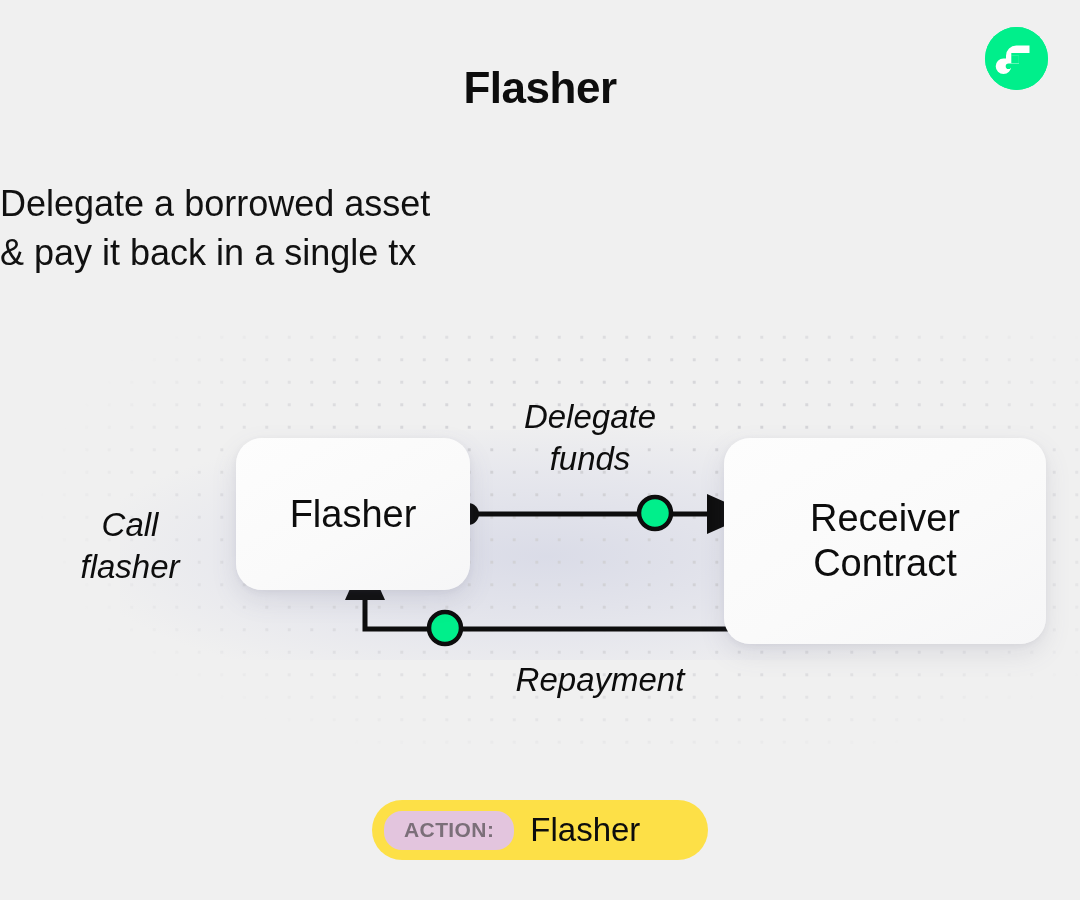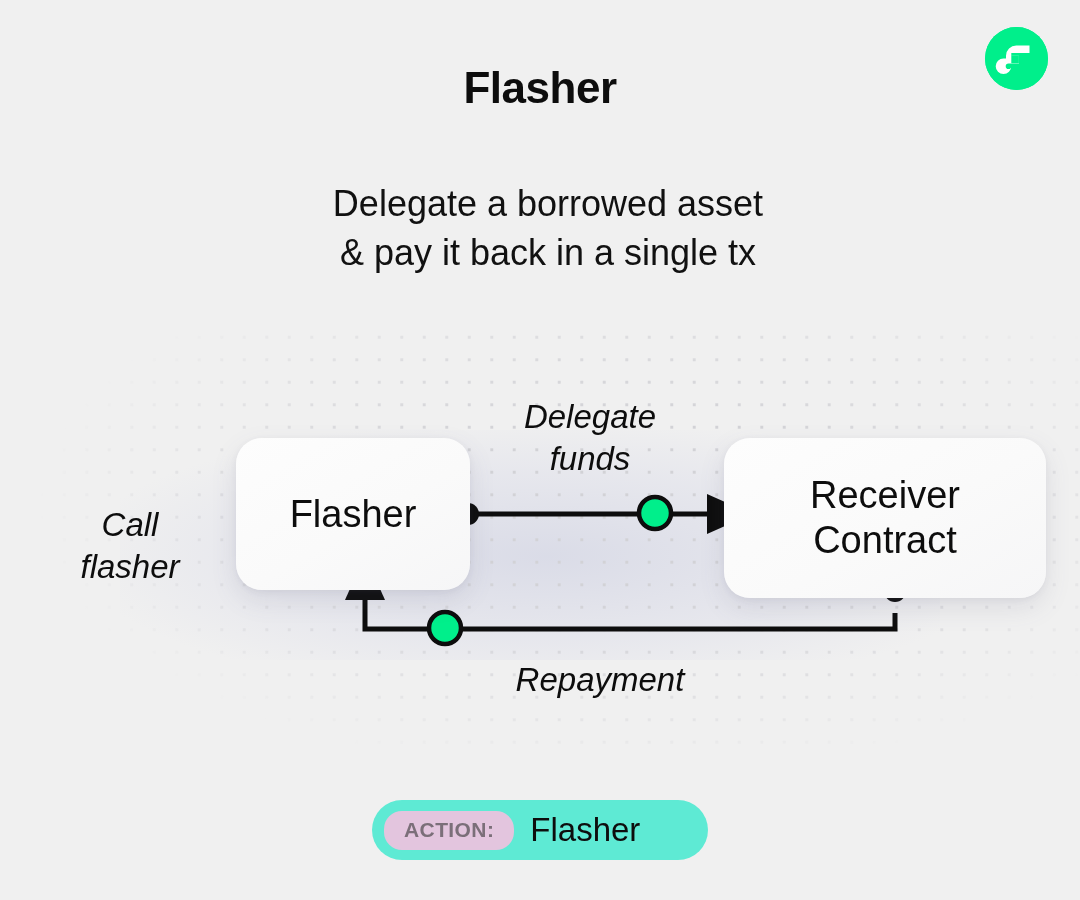--- a/index.html
+++ b/index.html
@@ -42,27 +42,26 @@
     font-weight: bold;
     letter-spacing: -0.5px;
     color: #0d0d0d;
   }
 
   #page-subtitle {
     position: absolute;
     top: 180px;
     left: 0;
     width: 1080px;
-    text-align: center;
+    text-align: left;
     font-size: 36px;
     font-weight: 400;
     line-height: 1.36;
     color: #111111;
     white-space: pre-line;
-    padding-left: 16px;
   }
 
   
   #diagram {
     position: absolute;
     top: 320px;
     left: 0;
     width: 1080px;
     height: 440px;
   }
@@ -111,21 +110,21 @@
     left: 236px;
     top: 118px;
     width: 234px;
     height: 152px;
   }
 
   #node-receiver {
     left: 724px;
     top: 118px;
     width: 322px;
-    height: 160px;
+    height: 206px;
   }
 
   
   .edge-label {
     position: absolute;
     font-style: italic;
     font-size: 33px;
     line-height: 1.28;
     color: #0d0d0d;
     text-align: center;
@@ -161,21 +160,21 @@
     overflow: visible;
   }
 
   
   #action-badge {
     position: absolute;
     left: 372px;
     top: 800px;
     width: 336px;
     height: 60px;
-    background: #5eead4;
+    background: #fde047;
     border-radius: 30px;
     display: flex;
     align-items: center;
     padding-left: 12px;
     gap: 16px;
   }
 
   #action-badge-key {
     background: #e3c5de;
     color: #7b6f79;

